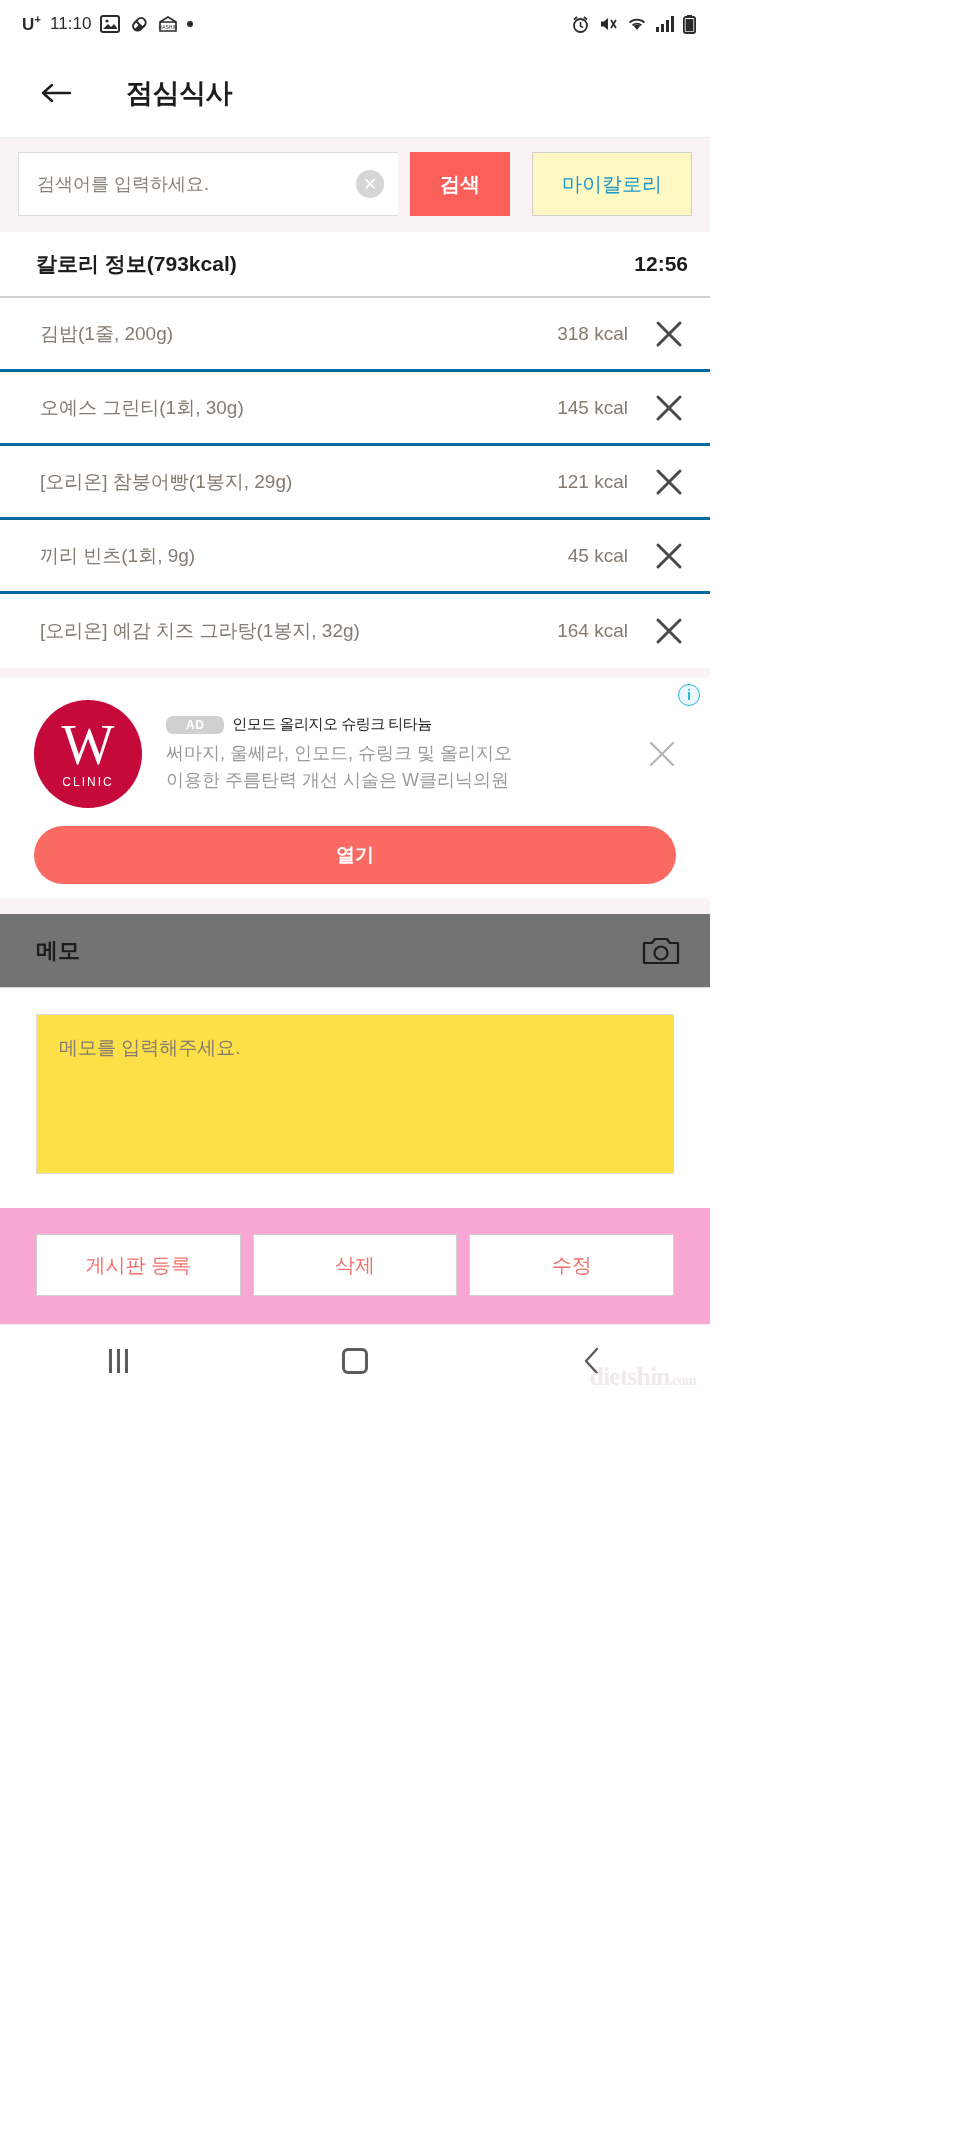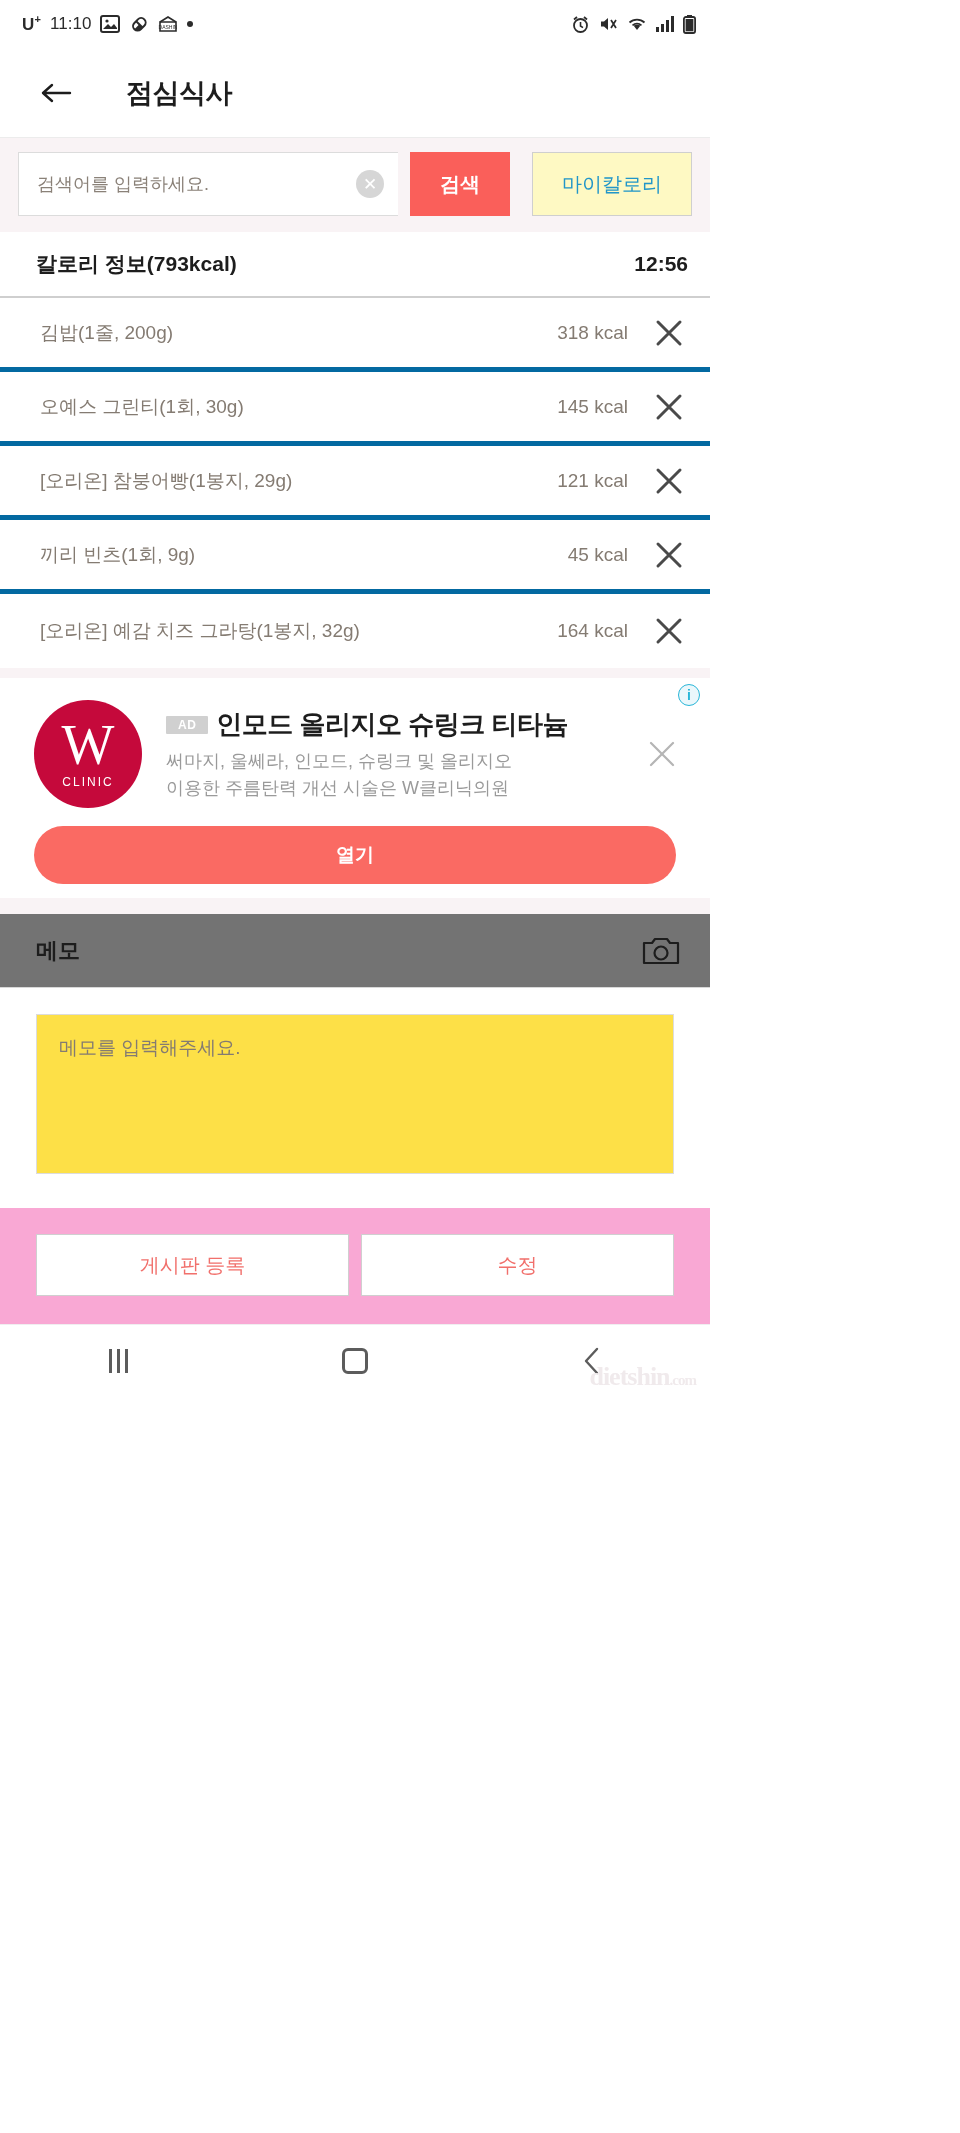--- a/index.html
+++ b/index.html
@@ -128,21 +128,21 @@
   .cal-title { font-size: 21px; font-weight: 700; color: #1d1d1d; }
   .cal-time  { font-size: 21px; font-weight: 700; color: #1d1d1d; }
 
   
   .food-list { background: #ffffff; }
   .food-row {
     display: flex;
     align-items: center;
     min-height: 74px;
     padding: 10px 0;
-    border-bottom: 5px solid #0369a1;
+    border-bottom: 3px solid #0369a1;
   }
   .food-row:last-child { border-bottom: none; }
   .food-name {
     flex: 1;
     font-size: 19px;
     color: #847b72;
     padding-left: 40px;
     padding-right: 10px;
     line-height: 1.45;
   }
@@ -189,25 +189,25 @@
   }
   .ad-logo .w { font-size: 56px; font-weight: 400; line-height: .95; font-family: "Liberation Serif", serif; }
   .ad-logo .c { font-size: 12px; letter-spacing: 2px; margin-top: 2px; }
   .ad-text { flex: 1; padding-left: 24px; }
   .ad-title-row { display: flex; align-items: center; gap: 8px; }
   .ad-badge {
     background: #d0d0d0;
     color: #ffffff;
     font-size: 12px;
     font-weight: 700;
-    padding: 2px 12px;
-    border-radius: 1px;
+    padding: 2px 20px;
+    border-radius: 7px;
     letter-spacing: .5px;
   }
-  .ad-title { font-size: 26px; font-weight: 700; color: #1d1d1d; letter-spacing: -0.5px; }
+  .ad-title { font-size: 15px; font-weight: 400; color: #1d1d1d; letter-spacing: -0.5px; }
   .ad-desc { font-size: 18px; color: #9a9a9a; line-height: 1.45; margin-top: 6px; }
   .ad-close {
     width: 60px;
     display: flex; align-items: center; justify-content: center;
     color: #b5b5b5;
     cursor: pointer;
     flex: none;
   }
   .ad-cta {
     margin: 14px 34px 0 34px;
@@ -472,20 +472,21 @@
         <circle cx="19" cy="18" r="6.5" fill="none" stroke="#1d1d1d" stroke-width="2.2"></circle>
       </svg>
   </div>
 </div>
 <div class="memo-body">
   <textarea class="memo-box" placeholder="메모를 입력해주세요." style=""></textarea>
 </div>
 
 <div class="actions-wrap">
   <button class="action-btn">게시판 등록</button>
+  <button class="action-btn">삭제</button>
   <button class="action-btn">수정</button>
 </div>
 
 <div class="navbar">
   <div class="nav-btn">
     <span class="nav-recents">
         <span></span>
         <span></span>
         <span></span>
       </span>

